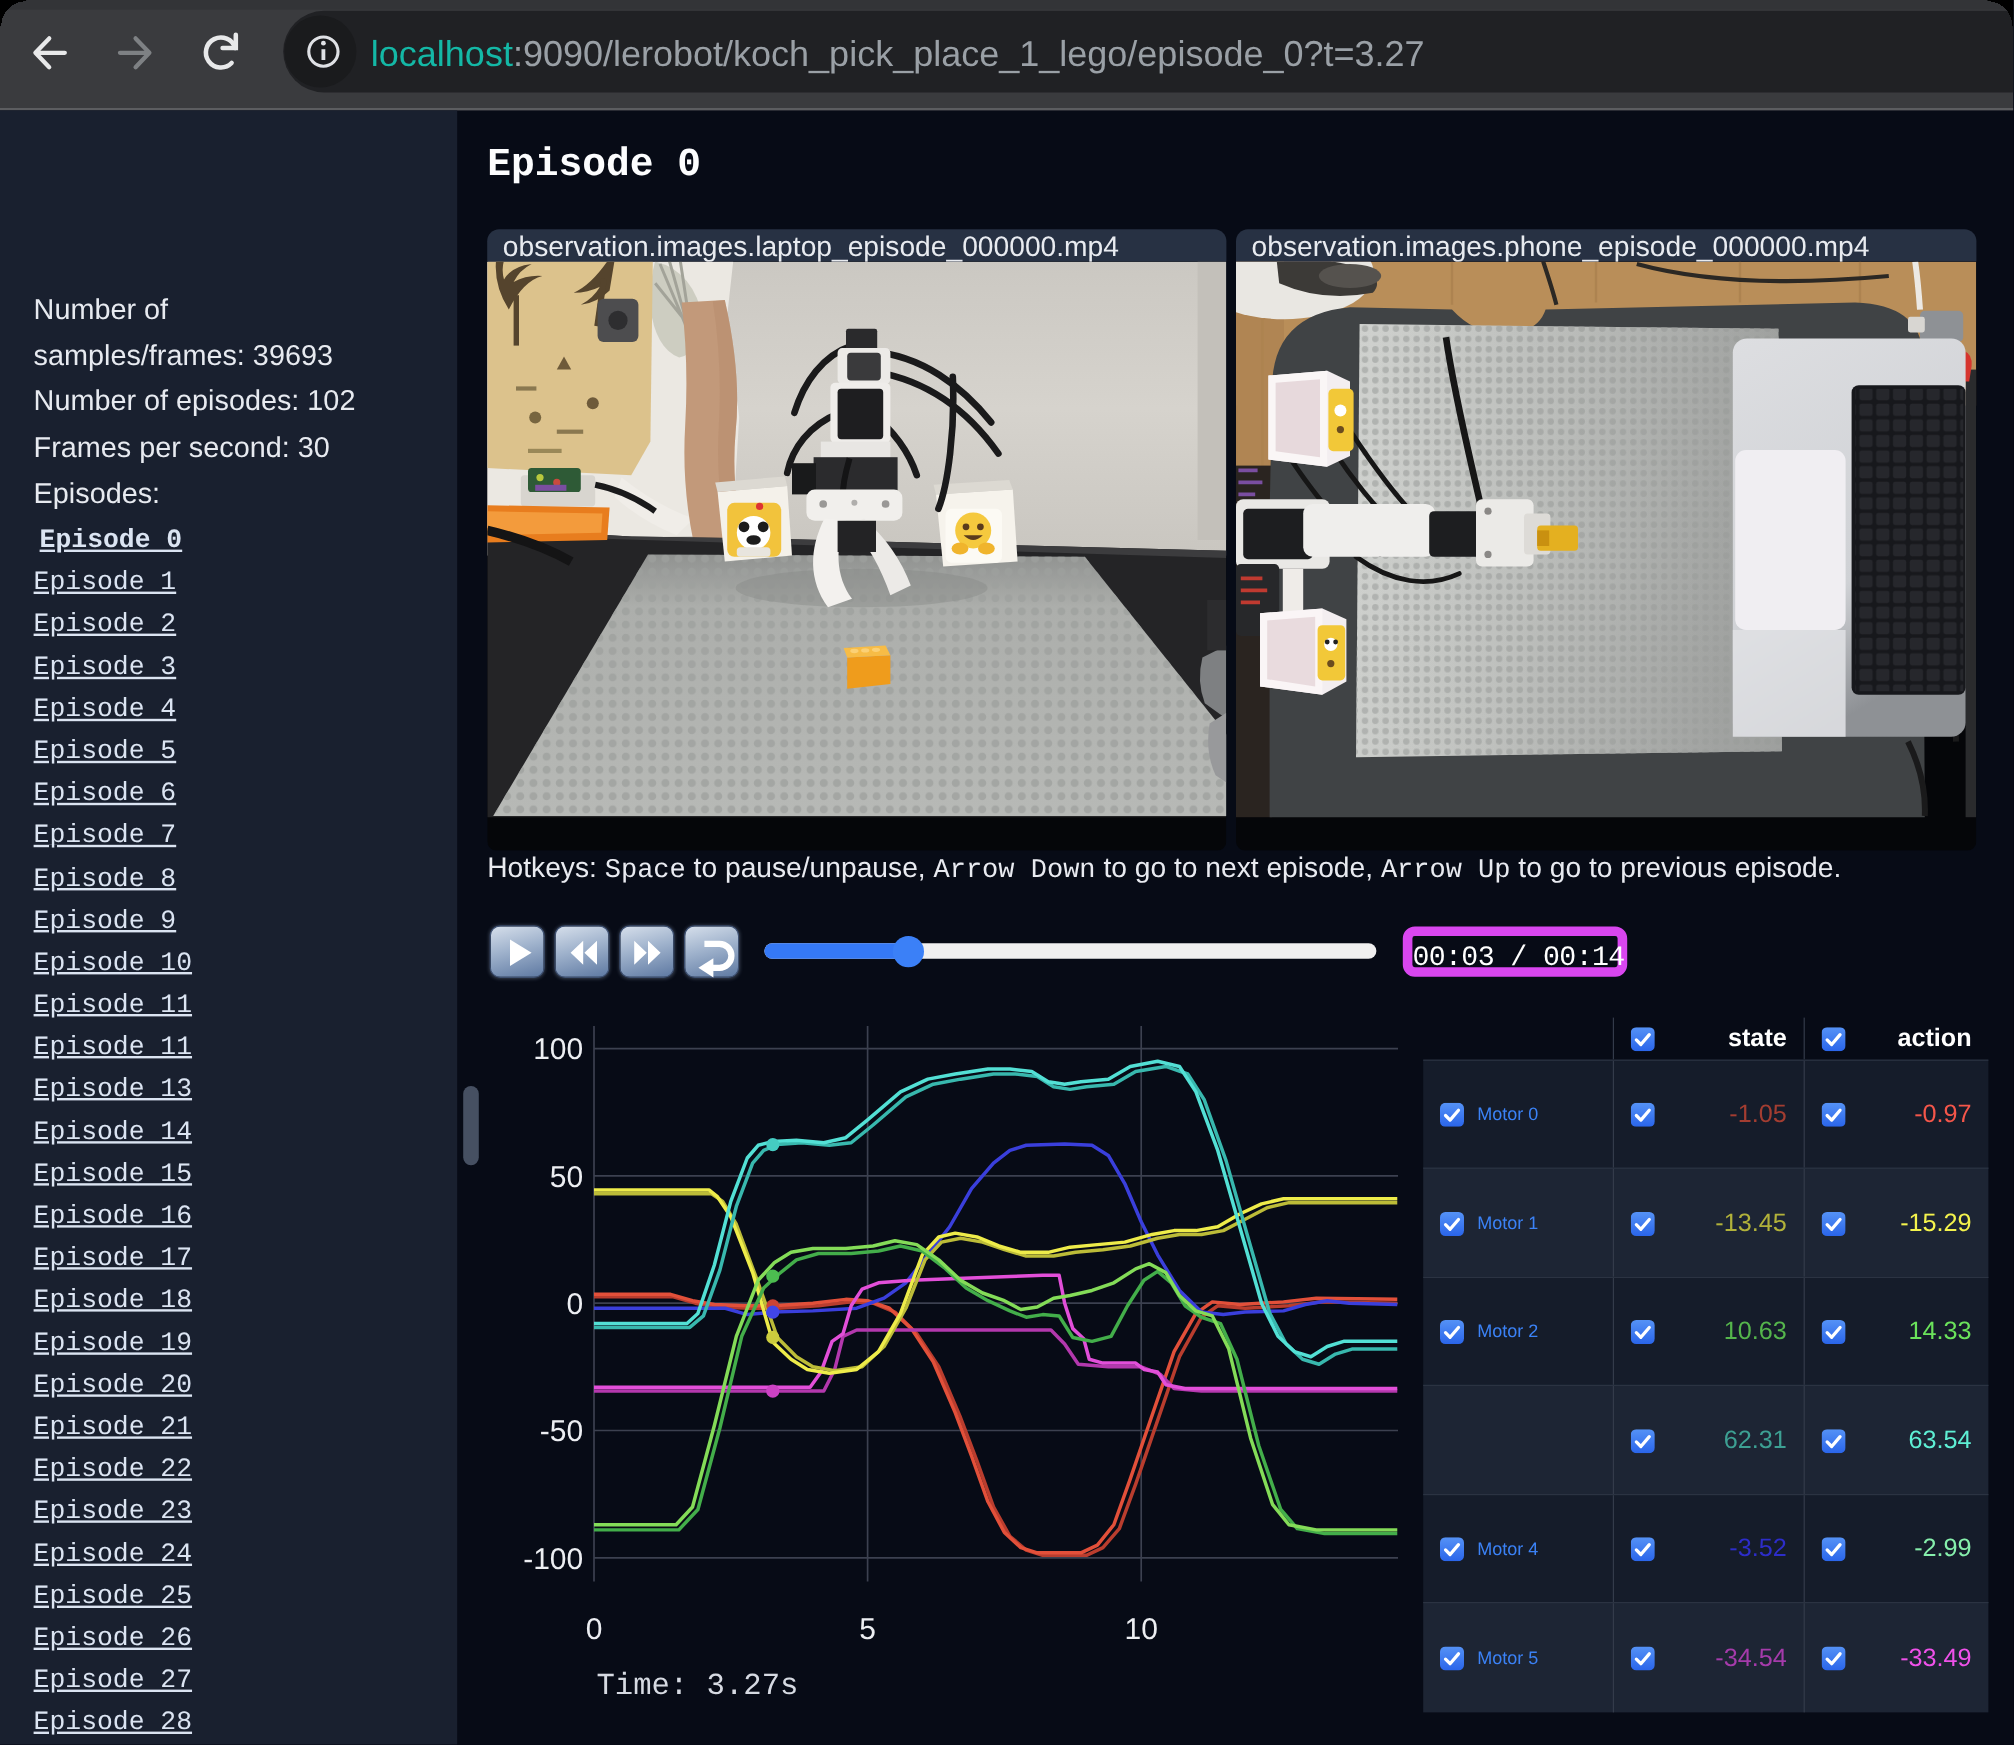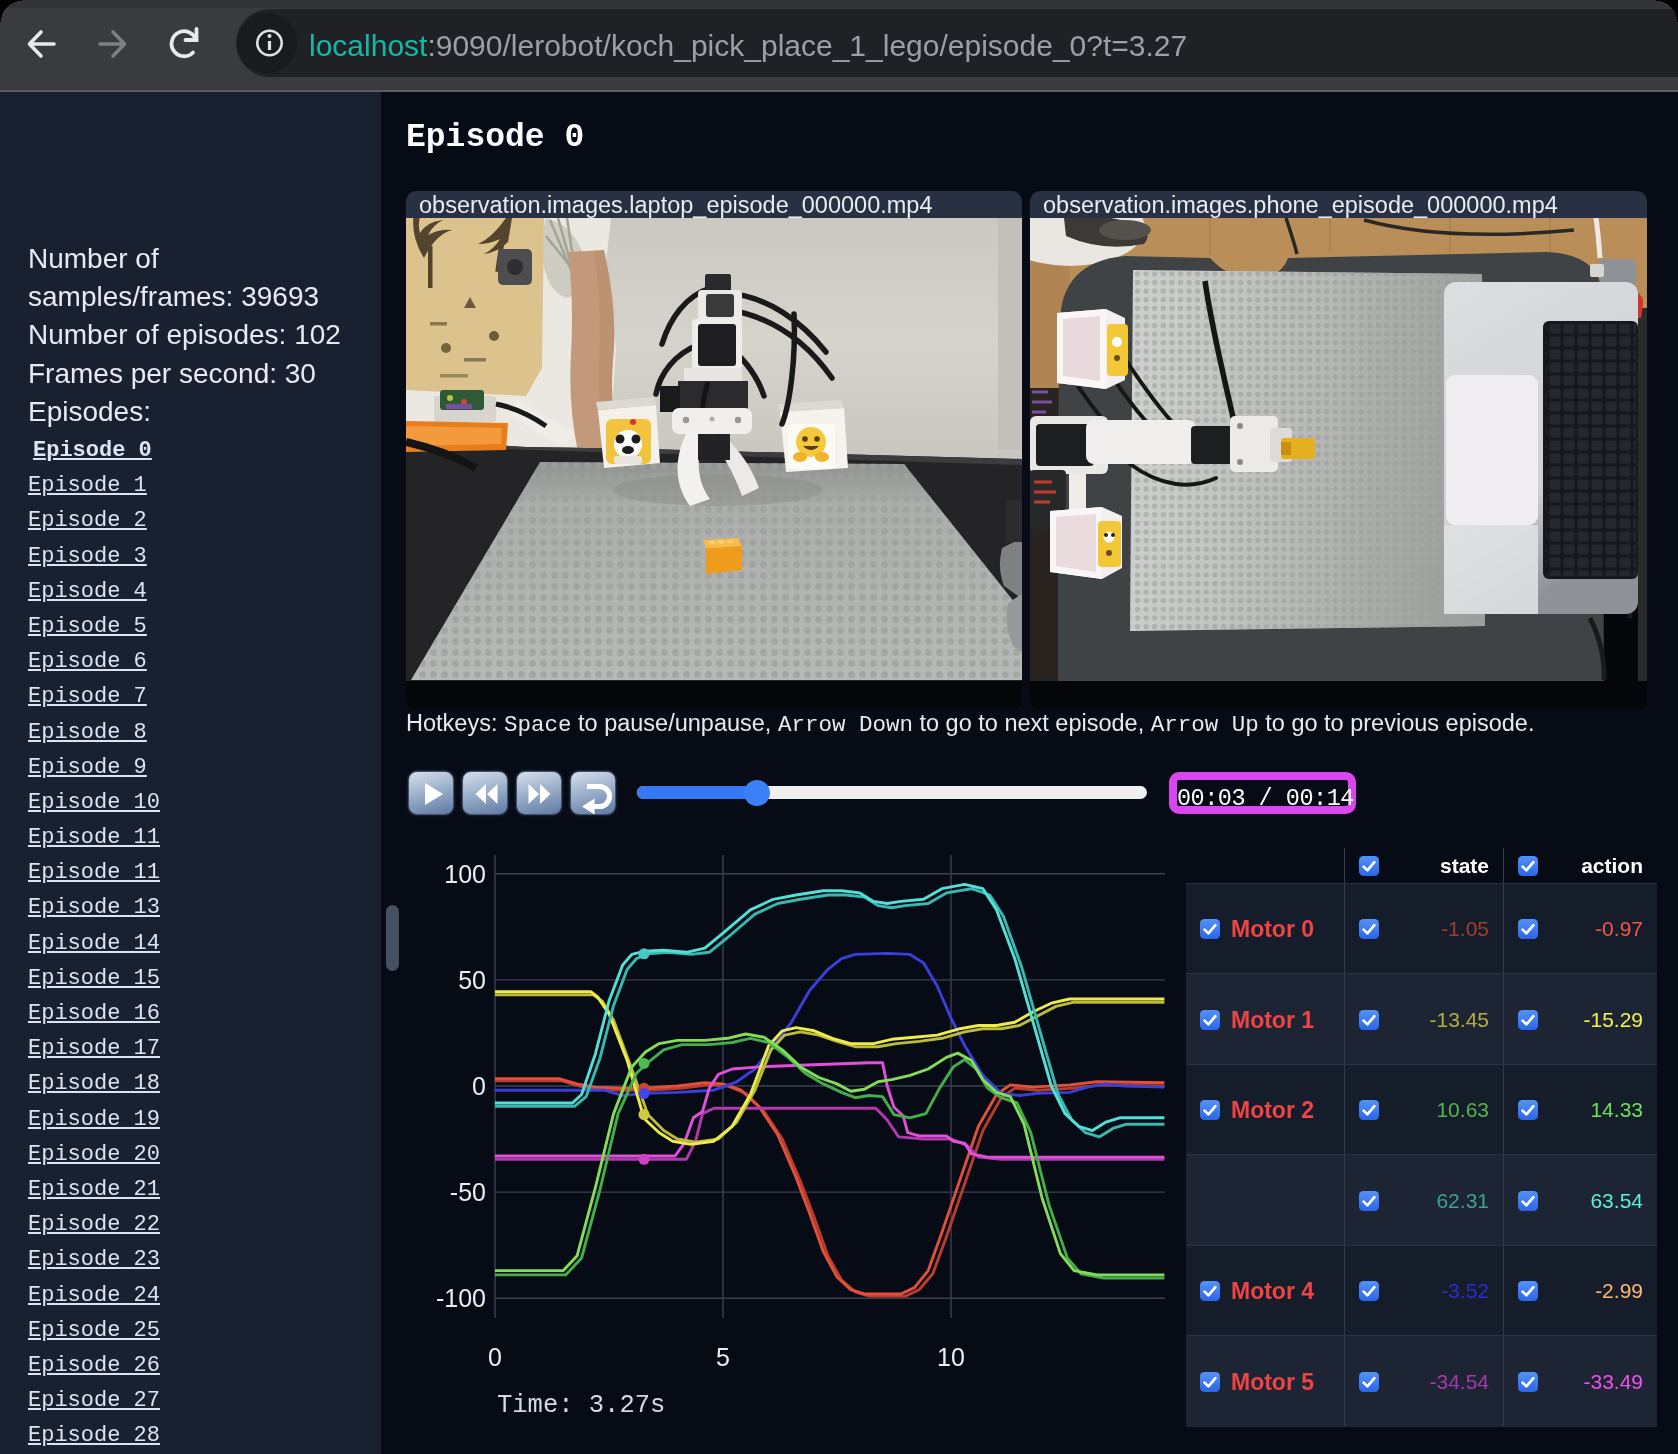--- a/index.html
+++ b/index.html
@@ -10,21 +10,21 @@
   .corner{position:absolute;top:0;width:22px;height:22px;background:#000;}
   .corner.l{left:0;-webkit-mask:radial-gradient(circle 22px at 22px 22px, transparent 21px, #000 21px);mask:radial-gradient(circle 22px at 22px 22px, transparent 21px, #000 21px);}
   .corner.r{right:0;-webkit-mask:radial-gradient(circle 22px at 0 22px, transparent 21px, #000 21px);mask:radial-gradient(circle 22px at 0 22px, transparent 21px, #000 21px);}
   #pill{position:absolute;left:236px;top:9px;width:1442px;height:68px;border-radius:34px 0 0 34px;background:#202124;}
   #pillcirc{position:absolute;left:237px;top:13px;width:60px;height:60px;border-radius:50%;background:#1a1b1d;}
   #urltext{position:absolute;left:309px;top:0;height:90px;line-height:92px;font-size:30px;color:#9aa0a6;white-space:nowrap;}
   #urltext b{color:#14b8a6;font-weight:normal;}
   
   #sidebar{position:absolute;left:0;top:92px;width:381px;height:1362px;background:#19202f;color:#e7eaf0;}
   #sbtitle{position:absolute;left:28px;top:124px;font-size:31px;font-weight:bold;line-height:46px;color:#f4f6f9;letter-spacing:0px;}
-  #sbstats{position:absolute;left:28px;top:240px;font-size:28px;line-height:38.2px;color:#e7eaf0;}
+  #sbstats{position:absolute;left:28px;top:240px;font-size:24px;line-height:38.2px;color:#e7eaf0;}
   #sblist{position:absolute;left:0;top:433px;font-family:"Liberation Mono",monospace;font-size:22px;line-height:35.2px;}
   #sblist div{height:35.2px;white-space:nowrap;}
   #sblist a{color:#dbe4f2;text-decoration:underline;}
   #sblist .cur{padding-left:33px;font-weight:bold;}
   #sblist .reg{padding-left:28px;}
   #handle{position:absolute;left:386px;top:905px;width:13px;height:66px;border-radius:7px;background:#465062;}
   
   #h2ep{position:absolute;left:406px;top:119px;font-family:"Liberation Mono",monospace;font-weight:bold;font-size:33px;color:#fcfdfe;}
   .vpanel{position:absolute;top:191px;}
   .vhead{height:27px;line-height:28px;background:#273143;color:#e8ebf0;font-size:23.5px;padding-left:13px;border-radius:10px 10px 0 0;}
@@ -43,21 +43,21 @@
   .trow{position:absolute;left:0;width:471px;}
   .cell{position:absolute;top:0;height:100%;box-sizing:border-box;}
   .c1{left:0;width:158px;}
   .c2{left:158px;width:159px;border-left:1px solid #333b4a;}
   .c3{left:317px;width:154px;border-left:1px solid #333b4a;}
   .rowbg0{background:#151c2a;}
   .rowbg1{background:#1d2534;}
   .brdtop{border-top:1px solid #2b3342;}
   .ck{display:block;}
   .ckpos svg{display:block;}
-  .mlabel{font-weight:bold;color:#ef4444;font-size:23px;}
+  .mlabel{font-weight:normal;color:#3b82f6;font-size:15px;}
   .val{position:absolute;right:14px;top:50%;transform:translateY(-50%);}
   .ckpos{position:absolute;left:14px;top:50%;transform:translateY(-50%);}
   .hdr{font-weight:bold;color:#fff;}
 </style>
 </head>
 <body>
 <div id="page">
     <svg width="0" height="0" style="position:absolute">
       <defs>
         <linearGradient id="ckg" x1="0" y1="0" x2="0" y2="1">
@@ -560,21 +560,21 @@
           </span>
           <span class="val" style="color:#2d2dc9">-3.52</span>
         </div>
       <div class="cell c3">
           <span class="ckpos">
             <svg class="ck" width="20" height="20" viewBox="0 0 20 20">
               <rect width="20" height="20" rx="4.5" fill="url(#ckg)"></rect>
               <path d="M4.6 10.6 L8.4 14.4 L15.4 6.2" stroke="#fff" stroke-width="2.7" fill="none" stroke-linecap="round" stroke-linejoin="round"></path>
             </svg>
           </span>
-          <span class="val" style="color:#fdba74">-2.99</span>
+          <span class="val" style="color:#86efac">-2.99</span>
         </div>
     </div>
     <div class="trow rowbg1 brdtop" style="top:487px;height:91px;">
       <div class="cell c1">
           <span class="ckpos">
             <svg class="ck" width="20" height="20" viewBox="0 0 20 20">
               <rect width="20" height="20" rx="4.5" fill="url(#ckg)"></rect>
               <path d="M4.6 10.6 L8.4 14.4 L15.4 6.2" stroke="#fff" stroke-width="2.7" fill="none" stroke-linecap="round" stroke-linejoin="round"></path>
             </svg>
           </span>

